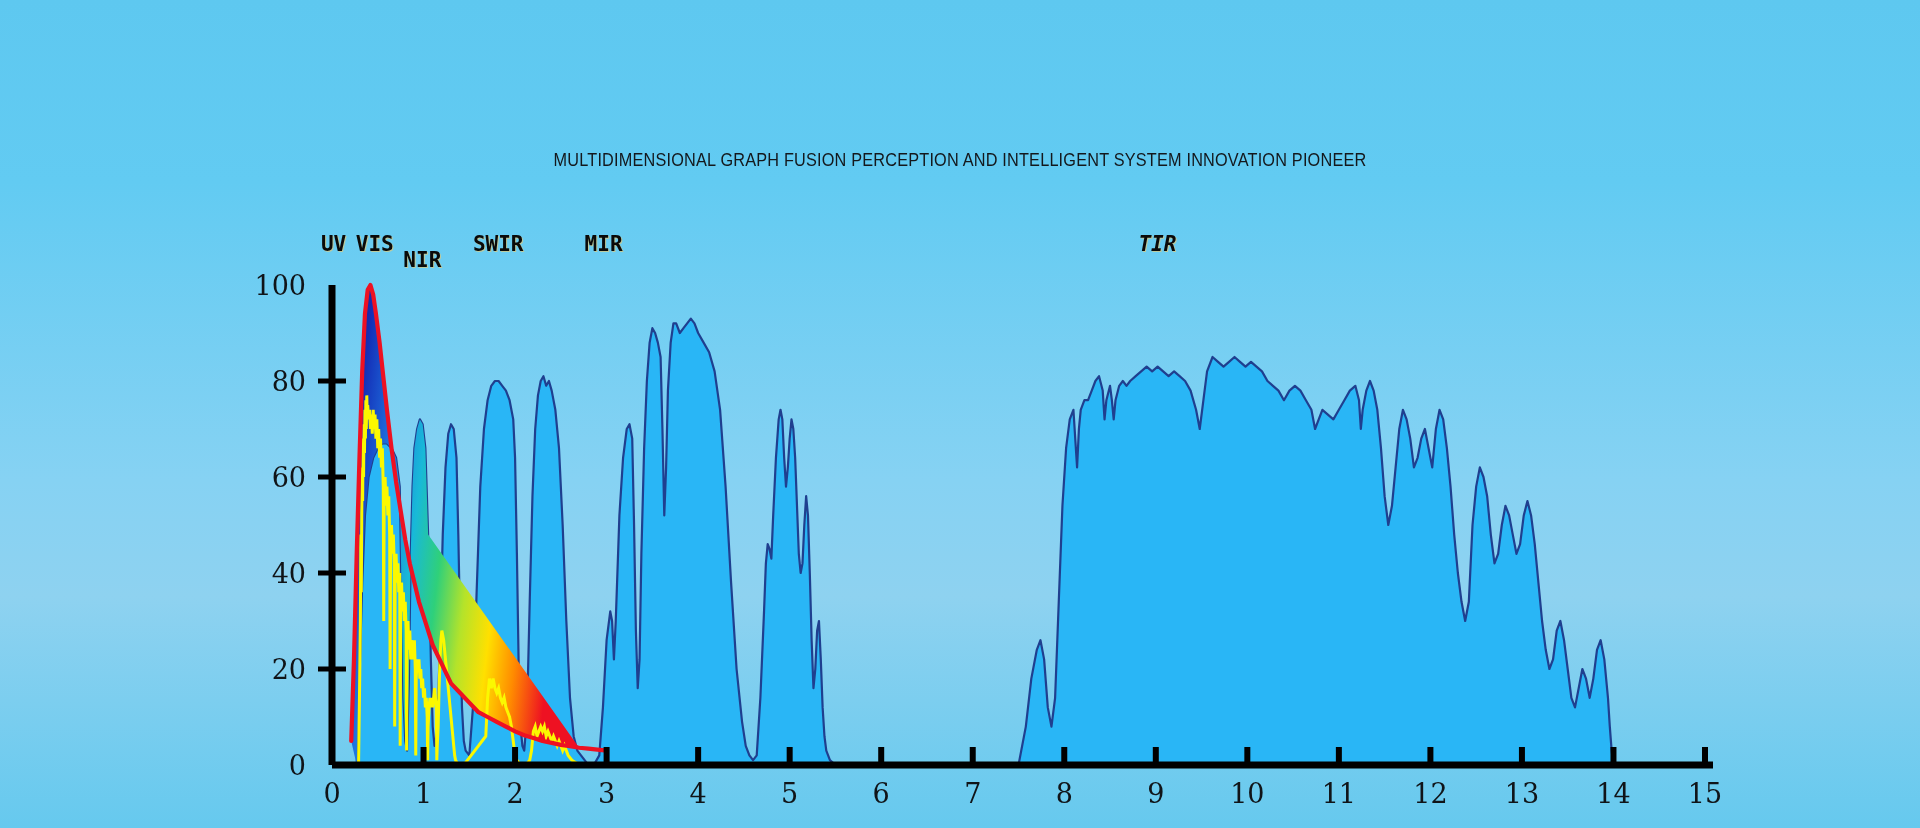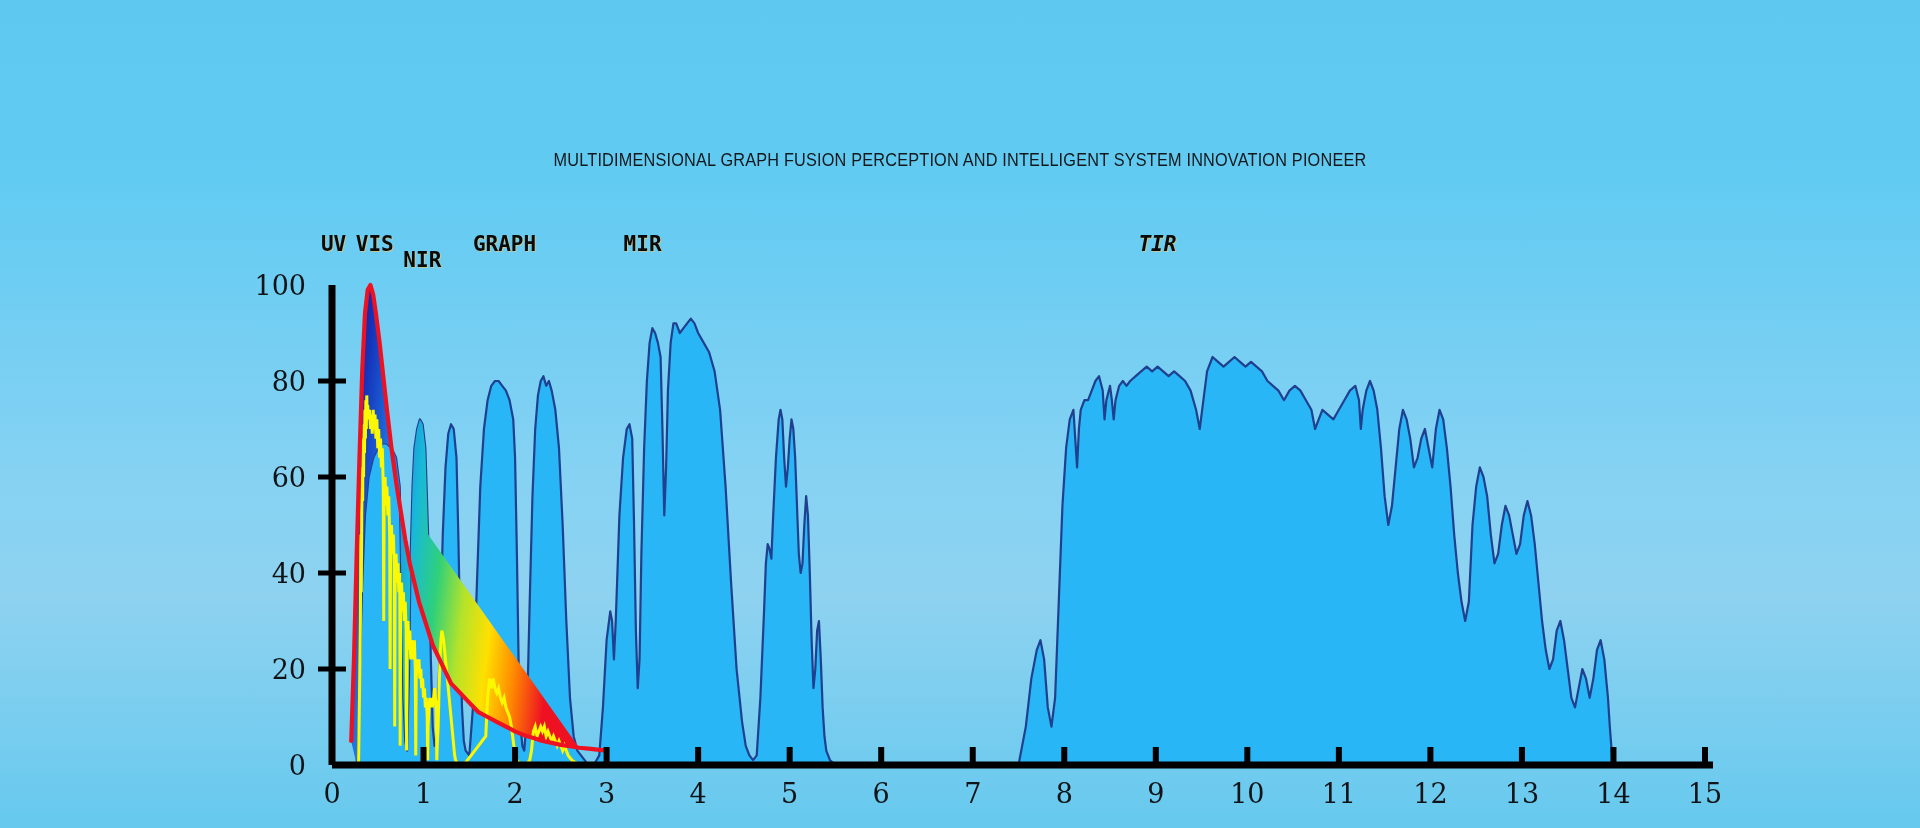--- a/index.html
+++ b/index.html
@@ -72,22 +72,22 @@
 <body>
 
 <div id="stage">
 
   <div class="subtitle">MULTIDIMENSIONAL GRAPH FUSION PERCEPTION AND INTELLIGENT SYSTEM INNOVATION PIONEER</div>
 
   <div id="band-labels">
       <div class="band-label" style="left: 320.984px; top: 232px;">UV</div>
       <div class="band-label" style="left: 355.767px; top: 232px;">VIS</div>
       <div class="band-label" style="left: 403.364px; top: 232px; margin-top: 16px;">NIR</div>
-      <div class="band-label" style="left: 472.929px; top: 232px;">GRAPH</div>
-      <div class="band-label" style="left: 584.6px; top: 232px; margin-left: 39px;">MIR</div>
+      <div class="band-label" style="left: 472.929px; top: 232px;">SWIR</div>
+      <div class="band-label" style="left: 584.6px; top: 232px;">MIR</div>
       <div class="band-label" style="left: 1138.38px; top: 232px; font-style: italic;">TIR</div>
     </div>
 
   <svg class="plot" id="plot-svg" width="1920" height="828">
     <defs>
       <linearGradient id="rainbowGrad" x1="0" y1="0" x2="1" y2="0.25">
         <stop offset="0.00" stop-color="#2a0a6a"></stop>
         <stop offset="0.10" stop-color="#1430b8"></stop>
         <stop offset="0.24" stop-color="#1f74e0"></stop>
         <stop offset="0.38" stop-color="#18b9d8"></stop>

